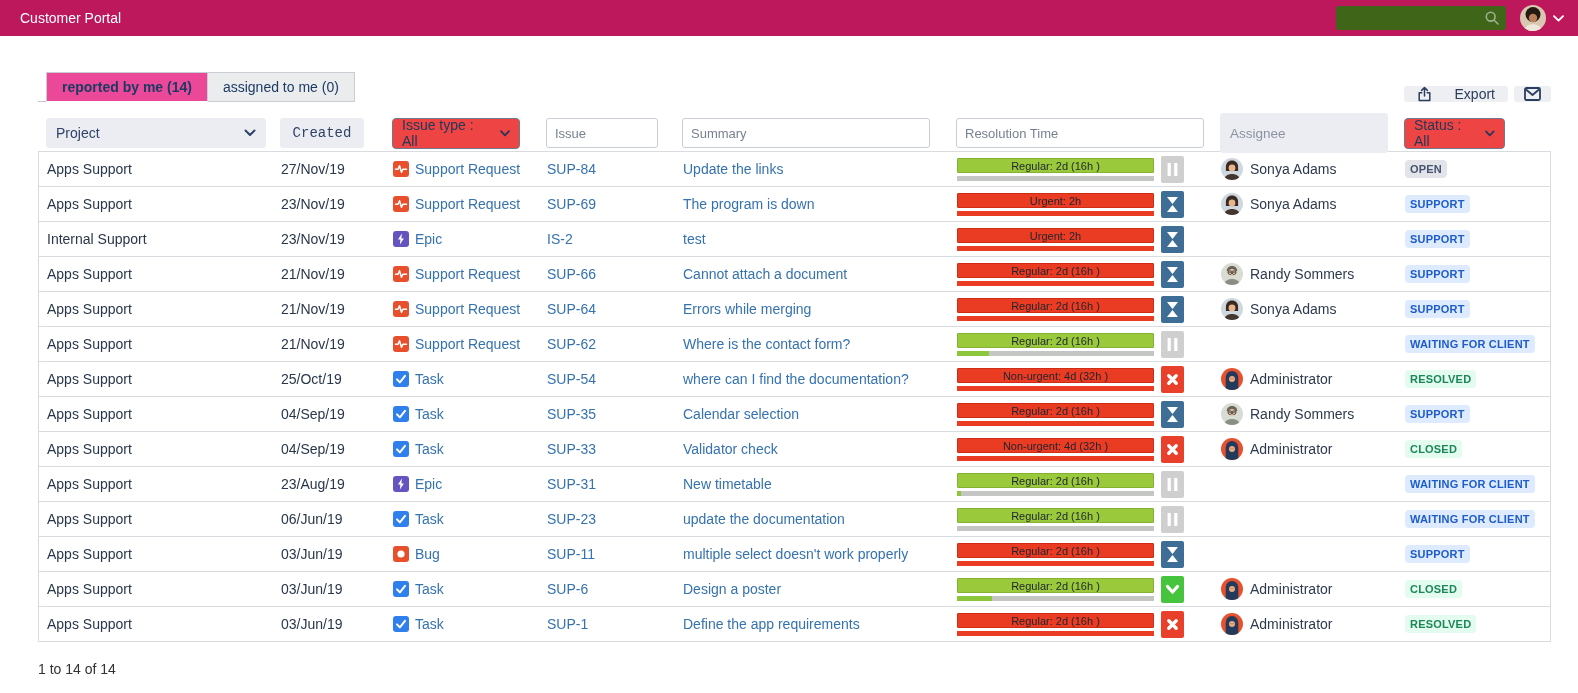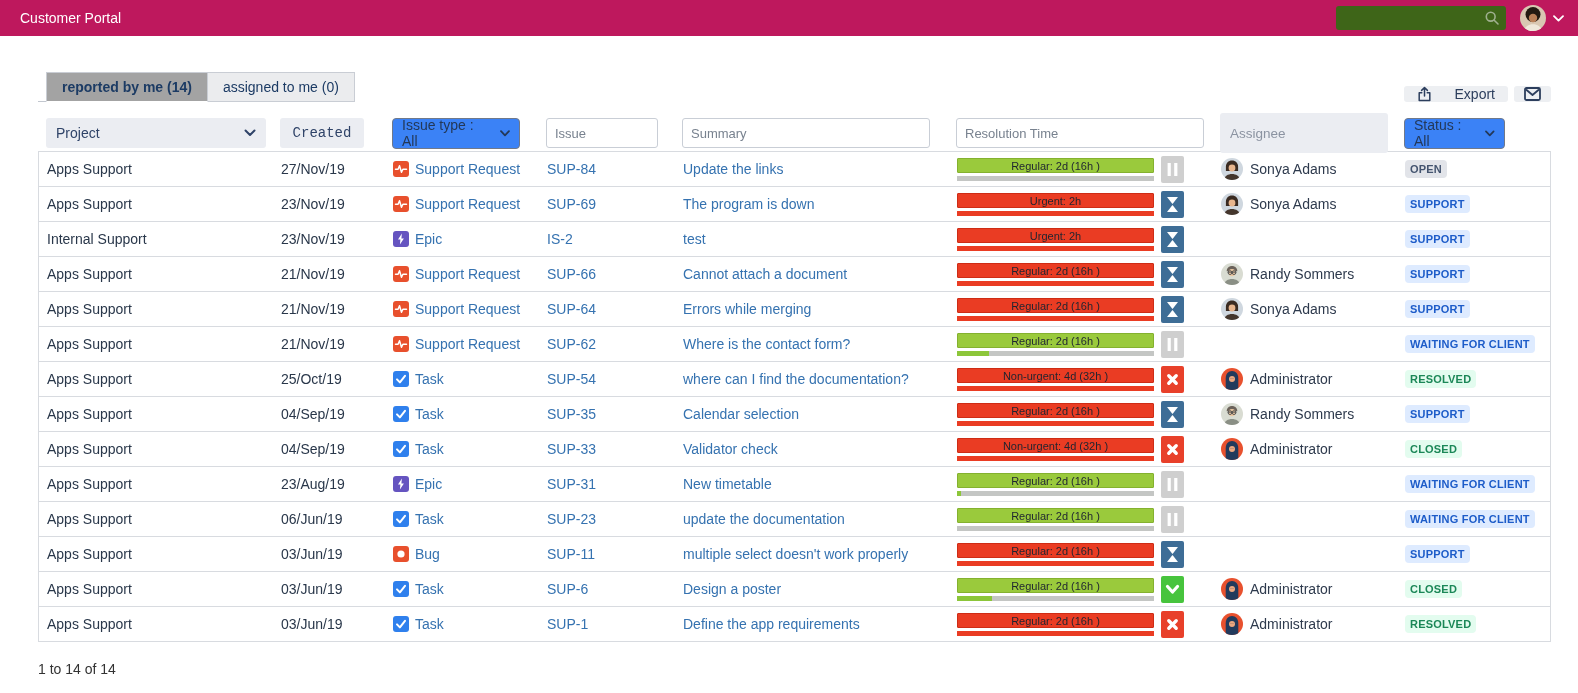--- a/index.html
+++ b/index.html
@@ -14,32 +14,32 @@
   .user { display:flex; align-items:center; gap:7px; cursor:pointer; }
   .user-avatar { width:26px; height:26px; border-radius:50%; overflow:hidden; display:block; }
   .user-avatar svg, .avatar svg { display:block; width:100%; height:100%; }
 
   
   .content { padding:36px 27px 0 38px; }
   .toolbar-row { display:flex; justify-content:space-between; align-items:flex-end; }
   .tabs { display:flex; align-items:flex-end; }
   .tab-lead { width:8px; height:30px; border-bottom:1px solid #c2c7cf; }
   .tab { height:30px; padding:0 15px; display:flex; align-items:center; font-size:14px; color:#1c3b64; cursor:pointer; border:1px solid #c9cdd4; }
-  .tab.active { background:#a3a3a3; font-weight:bold; border-bottom:1px solid #fff; }
+  .tab.active { background:#ec4899; font-weight:bold; border-bottom:1px solid #fff; }
   .tab.inactive { background:#ebecee; border-left:none; }
   .actions { display:flex; gap:6px; }
   .btn { height:16px; background:#edeff2; border:none; border-radius:3px; color:#2c3e5d; font-size:14px; font-family:inherit; display:flex; align-items:center; gap:23px; padding:0 13px; cursor:pointer; }
   .btn svg { display:block; }
 
   
   .filter-row { display:flex; align-items:center; margin-top:14px; height:34px; }
   .fcell { flex:none; padding-left:8px; }
   .gray-box { background:#ebedf2; border-radius:3px; height:30px; display:flex; align-items:center; justify-content:space-between; color:#2f4368; font-size:14px; padding:0 10px; cursor:pointer; }
   .gray-box.static { cursor:default; justify-content:center;font-family:Liberation Mono, monospace; }
-  .sel { background:#3b82f6; border:1px solid #70798a; border-radius:4px; height:31px; display:flex; align-items:center; gap:8px; color:#233858; font-size:14px; padding:0 9px; cursor:pointer; }
+  .sel { background:#ef4444; border:1px solid #70798a; border-radius:4px; height:31px; display:flex; align-items:center; gap:8px; color:#233858; font-size:14px; padding:0 9px; cursor:pointer; }
   .fin { height:30px; border:1px solid #c9ced6; border-radius:3px; font-size:13px; color:#3c4656; padding:0 8px; width:100%; outline:none; font-family:inherit; }
   .fin::placeholder { color:#78828f; }
   .ain { height:40px; border:none; background:#ebedf2; border-radius:3px; font-size:13.5px; padding:0 10px; width:100%; outline:none; font-family:inherit; }
   .ain::placeholder { color:#8b93a1; }
 
   
   .w-project { width:234px; } .w-created { width:112px; } .w-type { width:154px; }
   .w-issue { width:136px; } .w-summary { width:274px; } .w-sla { width:264px; }
   .w-assignee { width:184px; } .w-status { flex:1; }
   .fcell .gray-box.project { width:220px; }

